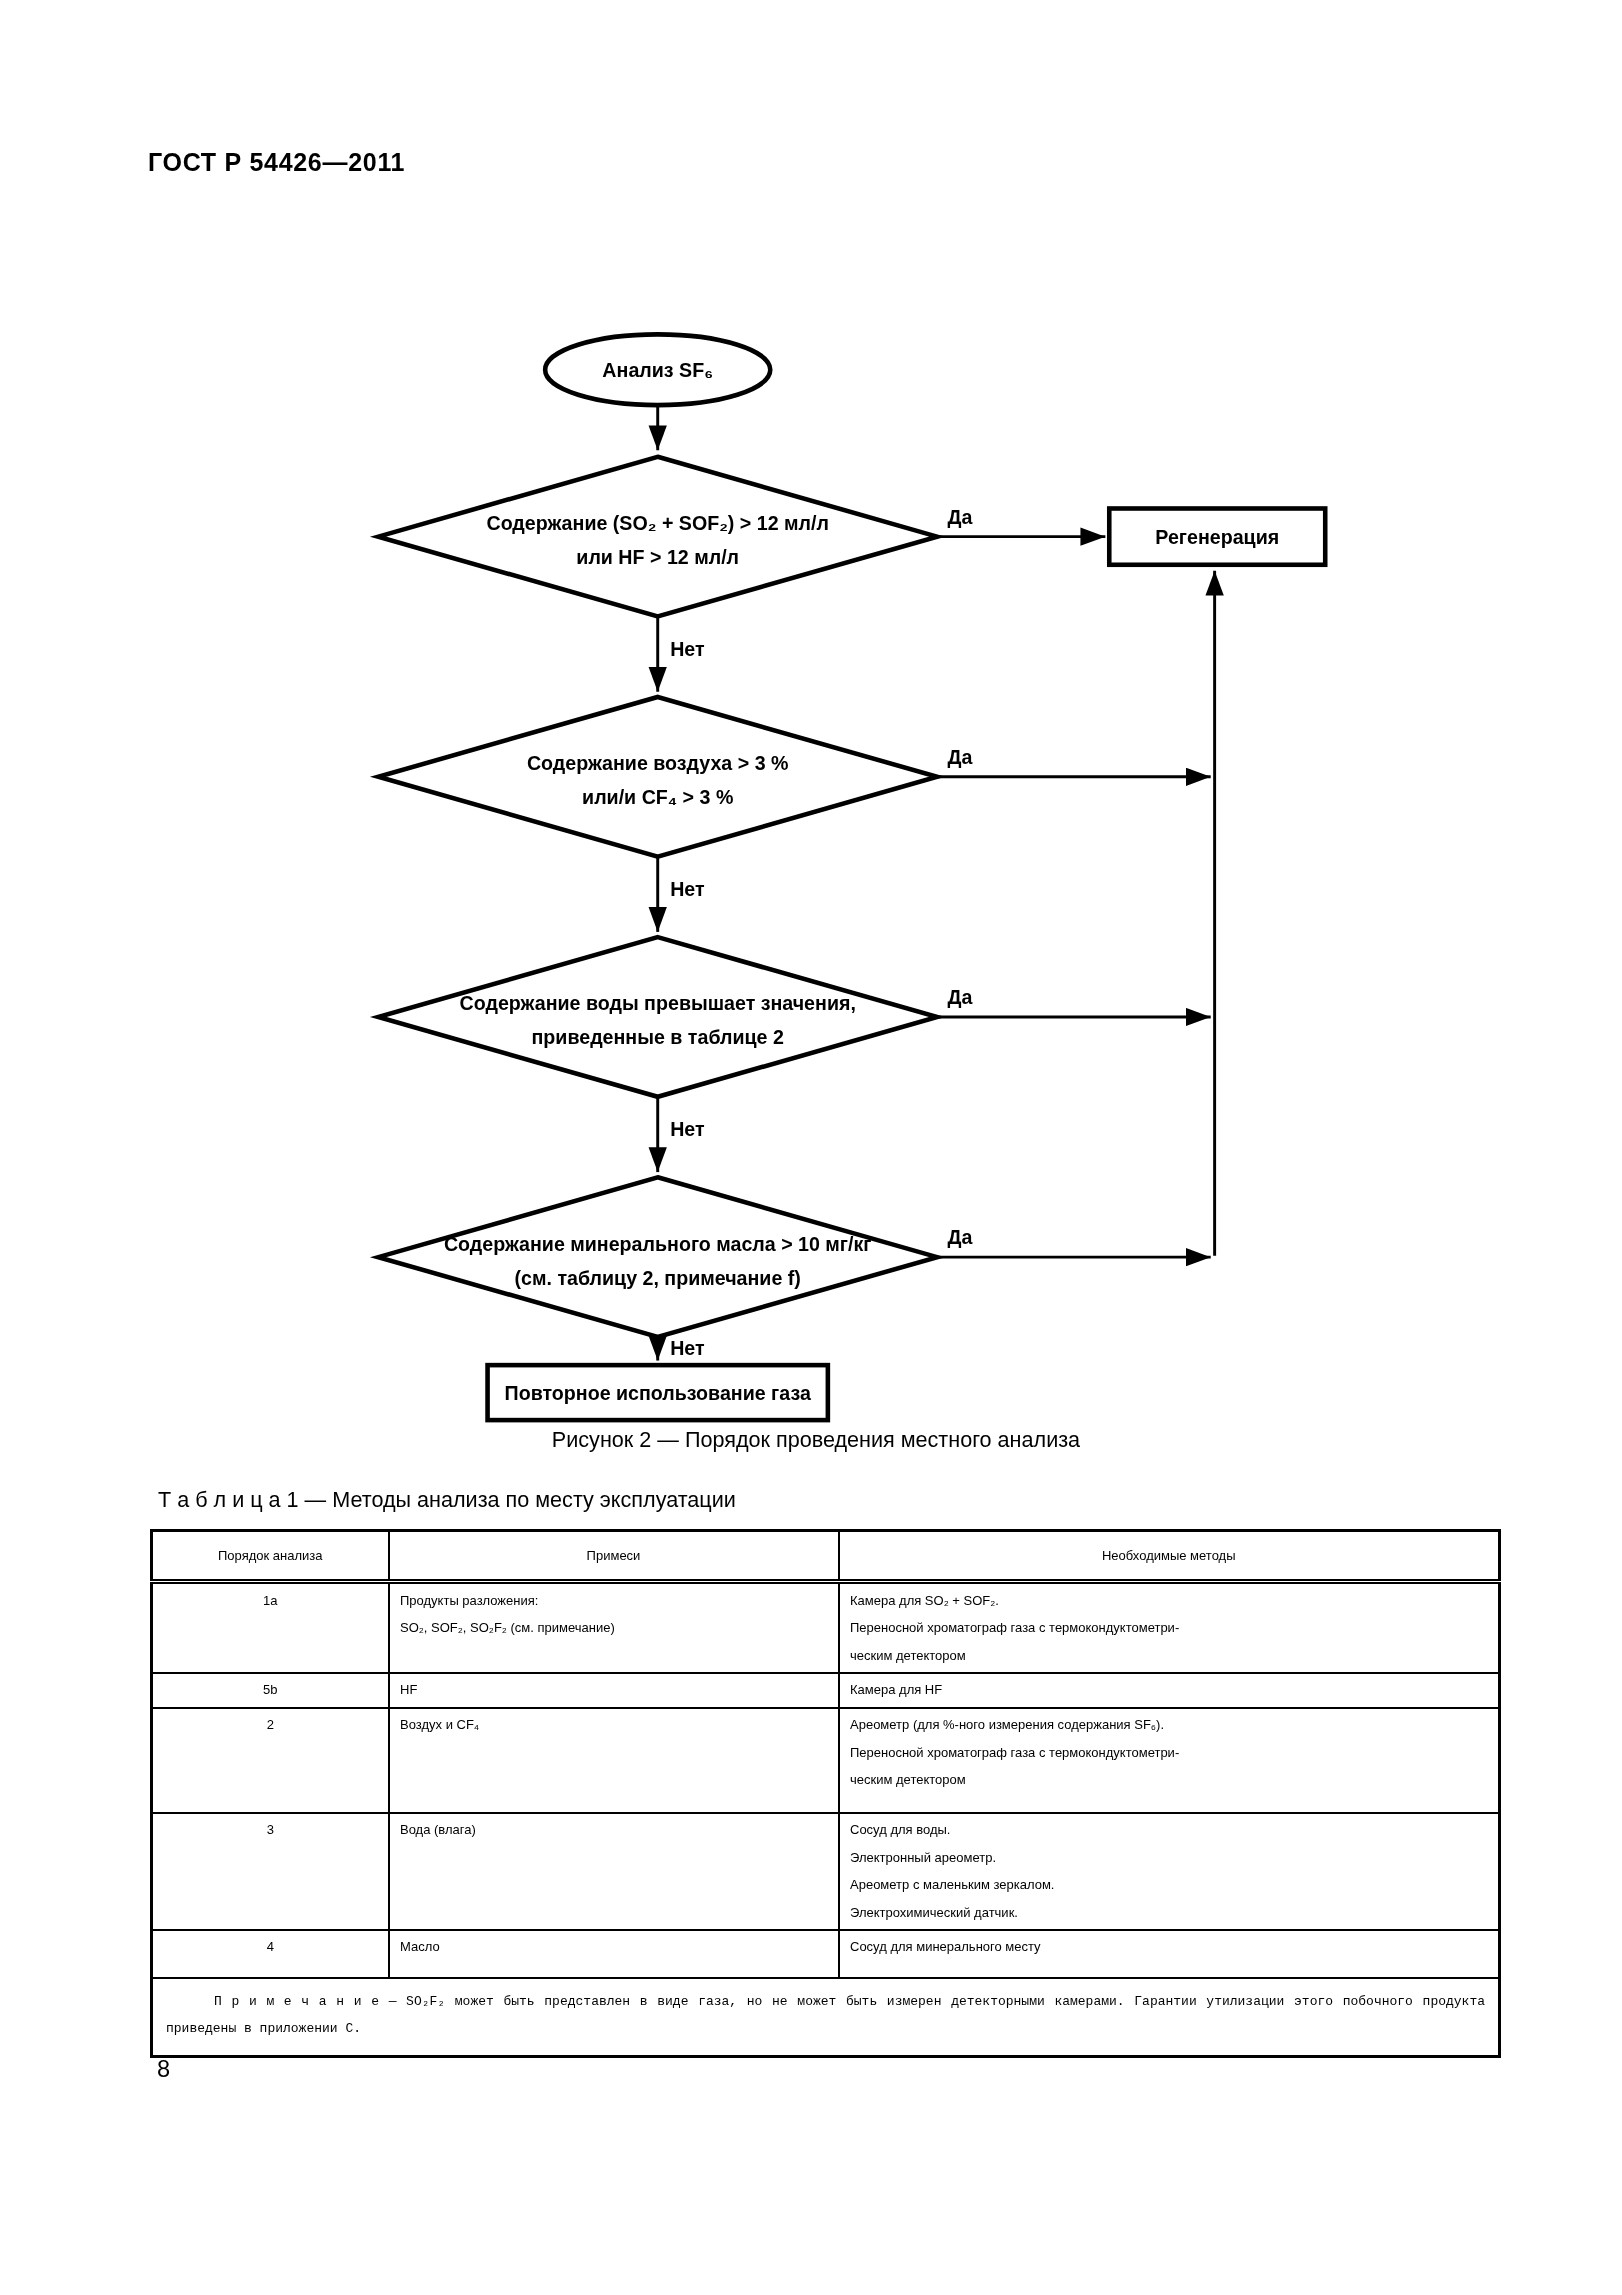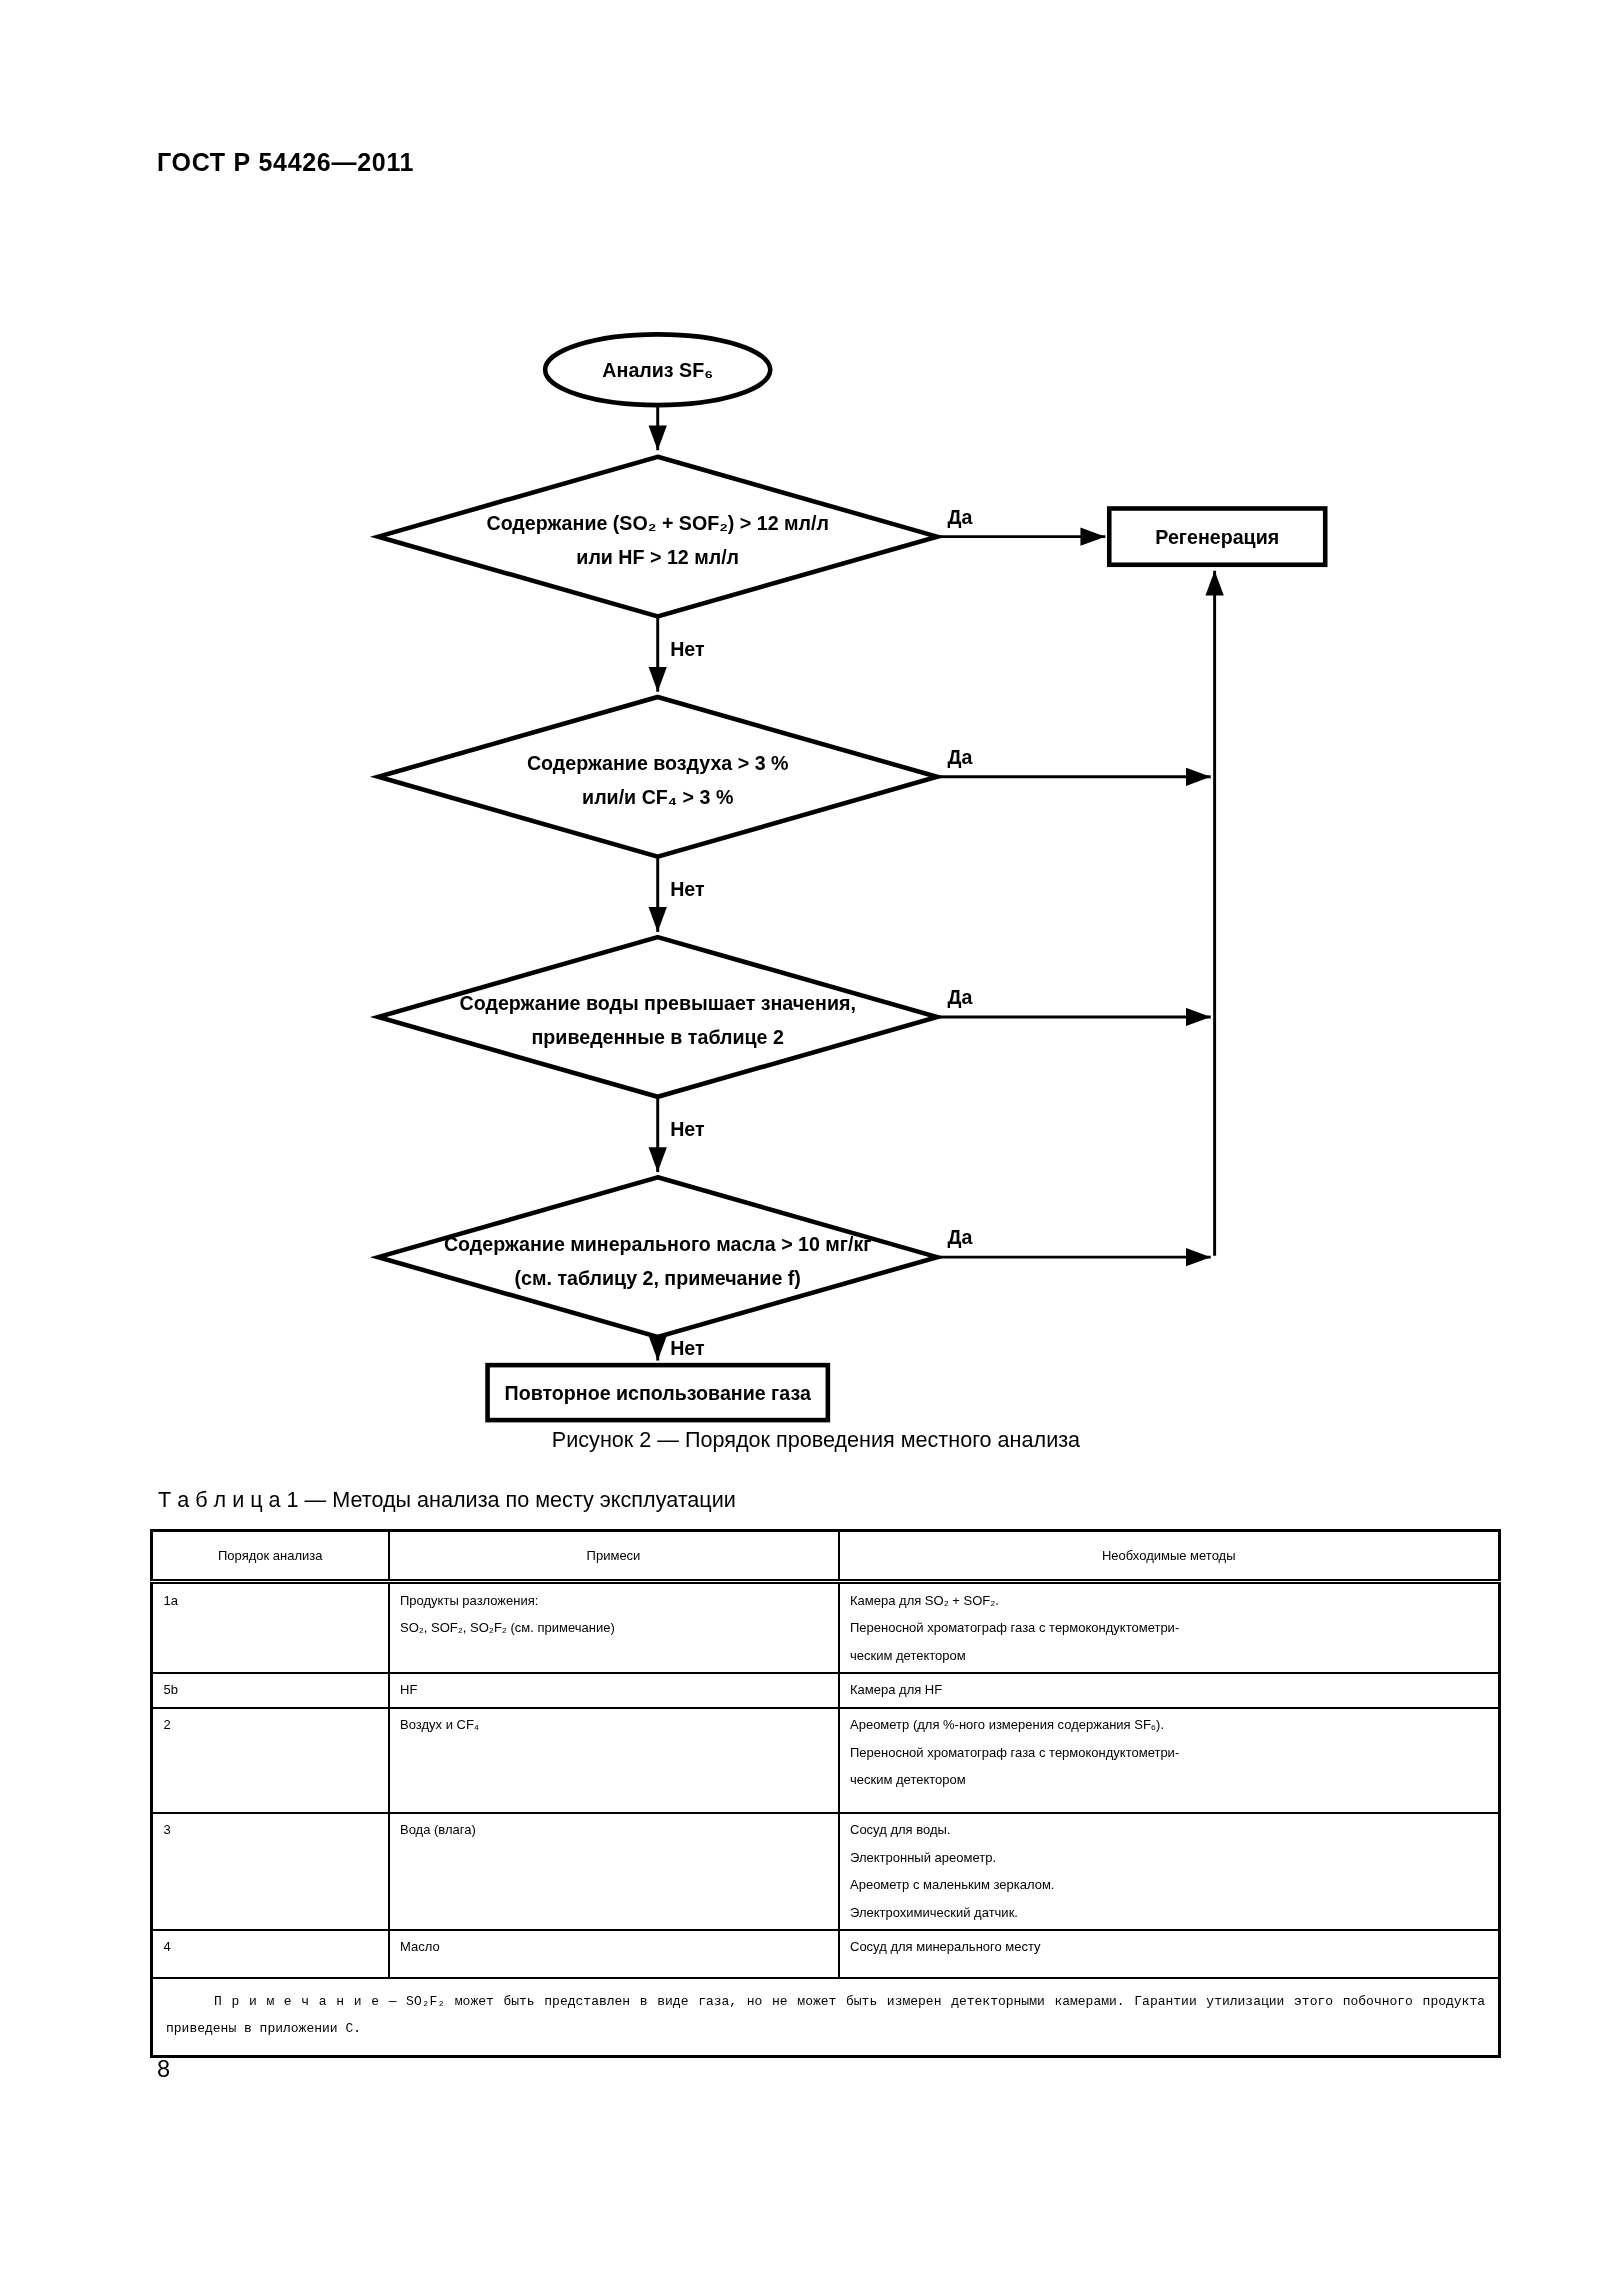--- a/index.html
+++ b/index.html
@@ -2,21 +2,21 @@
 <html style="font-size:10.5px"><head>
 <meta charset="utf-8">
 <style>
   html,body { margin:0; padding:0; background:#888; }
   .page {
     position:relative; width:1623px; height:2295px; background:#ffffff;
     font-family:"Liberation Sans","DejaVu Sans",sans-serif; color:#000;
     margin:0 auto; overflow:hidden;
   }
   .doc-header {
-    position:absolute; left:157px; top:148px;
+    position:absolute; left:148px; top:148px;
     font-size:25px; font-weight:bold; letter-spacing:0.7px;
   }
   .intro {
     position:absolute; left:157px; top:224px; width:1318px;
     font-size:24px; line-height:33px; text-align:justify;
   }
   .fc-svg { position:absolute; left:0; top:0; }
   .fc-shape { fill:#ffffff; stroke:#000000; stroke-width:7px; }
   .fc-line  { fill:none; stroke:#000000; stroke-width:4.5px; }
   .fc-text  { font-size:30px; font-weight:bold; fill:#000;
@@ -38,21 +38,21 @@
   .analysis-table th, .analysis-table td {
     border:2px solid #000; padding:2.6px 10.5px; vertical-align:top;
     white-space:pre-line; overflow:hidden;
   }
   .analysis-table { border:3.3px solid #000; }
   .analysis-table th {
     font-weight:normal; text-align:center; vertical-align:middle;
     border-bottom:5.2px double #000; height:42px; white-space:normal;
   }
   .analysis-table td { border-top:2.6px solid #000; }
-  .analysis-table td.c-order { }
+  .analysis-table td.c-order { text-align:center; }
   .note-cell { text-align:justify; text-indent:48px; padding:9.2px 13px 11.8px 13px !important;font-family:Liberation Mono, monospace; }
   .page-num { position:absolute; left:157px; top:2056px; font-size:23.6px; }
 </style>
 </head>
 <body>
 
 <div class="page">
 
   <div class="doc-header">ГОСТ Р 54426—2011</div>
 

